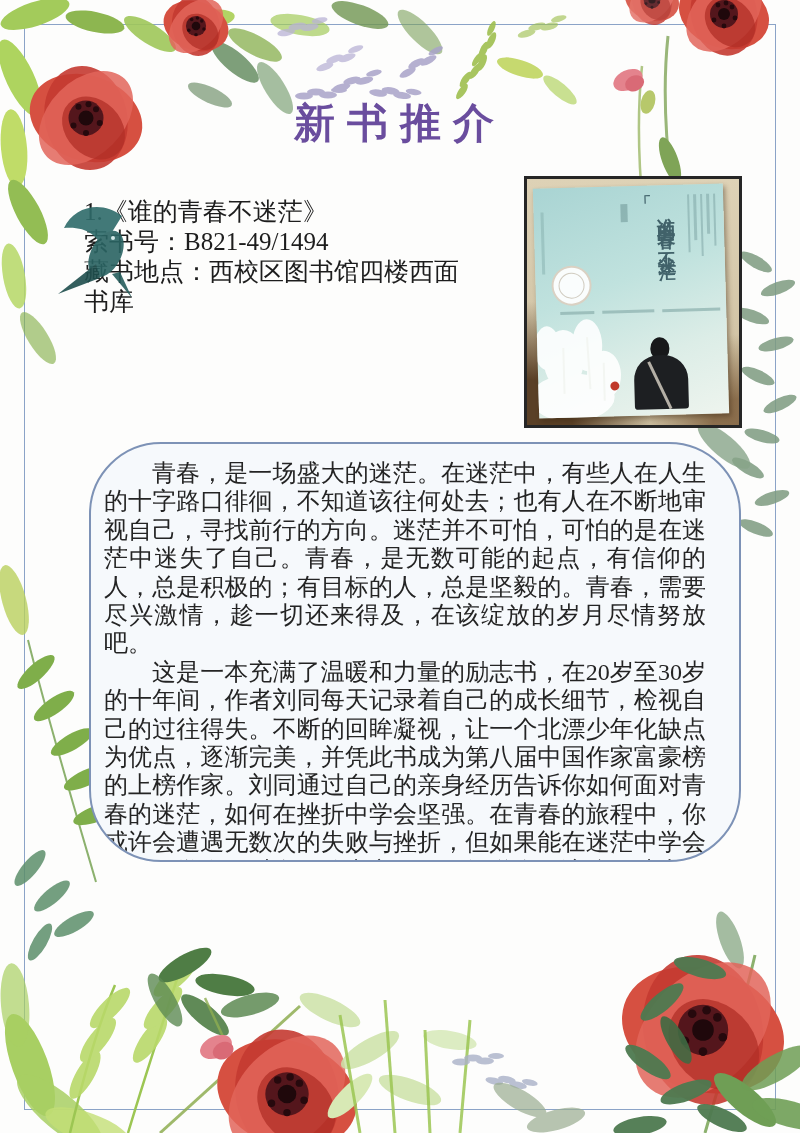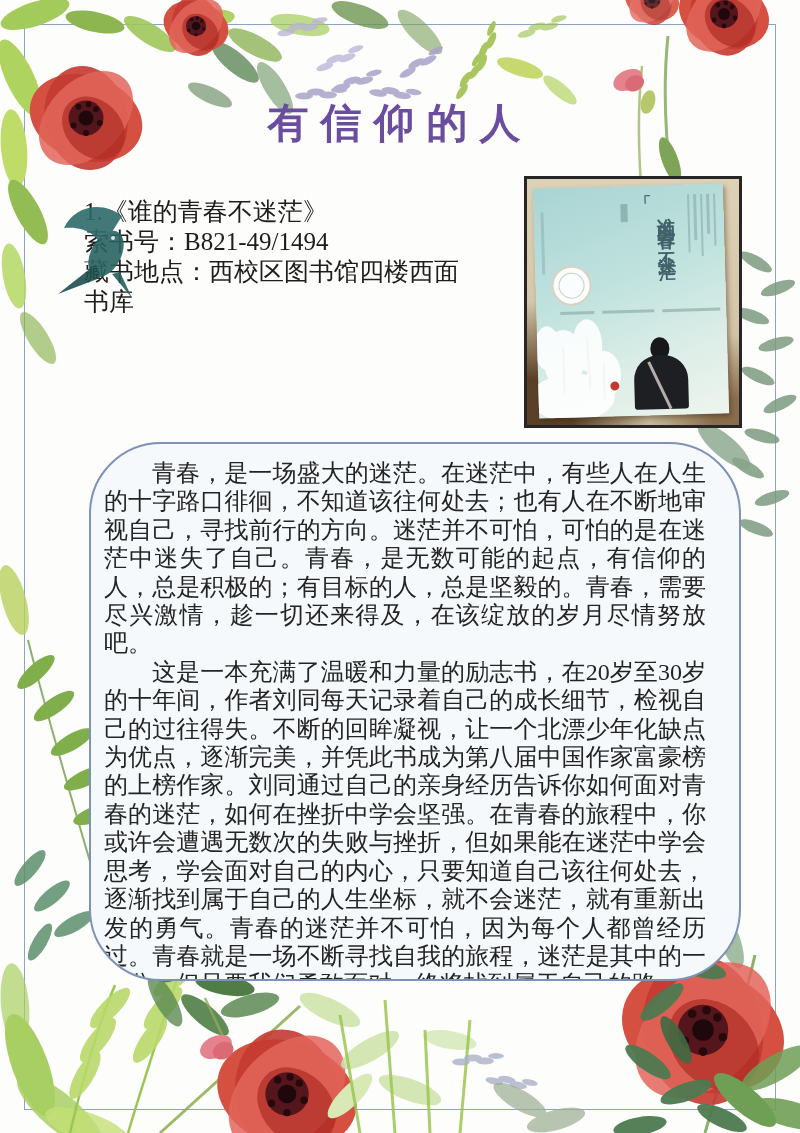--- a/index.html
+++ b/index.html
@@ -62,21 +62,21 @@
   .cover-midline{position:absolute;left:24px;top:124px;display:flex;gap:8px;z-index:1;}
   .cover-midline i{display:block;height:3px;background:#8fb3b0;opacity:.75;}
   .trees{position:absolute;left:0;bottom:0;z-index:1;}
   .person{position:absolute;left:94px;bottom:6px;width:58px;height:72px;z-index:3;}
   .person .head{position:absolute;left:19px;top:0;width:19px;height:22px;border-radius:50% 50% 45% 45%;background:#17181a;}
   .person .body{position:absolute;left:2px;top:18px;width:54px;height:54px;border-radius:45% 45% 6% 6%;background:#1d1f22;}
   .person .strap{position:absolute;left:26px;top:22px;width:3px;height:52px;background:#cfc9bd;transform:rotate(-24deg);opacity:.85;}
   .red-dot{position:absolute;left:72px;bottom:26px;width:9px;height:9px;border-radius:50%;background:#c0392b;z-index:3;}
   
   .desc-box{
-    position:absolute;left:89px;top:442px;width:652px;height:539px;z-index:3;
+    position:absolute;left:89px;top:442px;width:652px;height:420px;z-index:3;
     box-sizing:border-box;border:2px solid var(--box-border-blue,#7d92b6);
     border-radius:72px;background:var(--box-bg,#f6f9fc);
     padding:15px 33px 10px 13px;overflow:hidden;
   }
   .desc-box p{
     margin:0;font-size:24px;line-height:28.4px;color:#242424;
     text-align:justify;text-indent:2em;
   }
 </style>
 </head>
@@ -260,21 +260,21 @@
       </g>
       <use href="#leaf" fill="#3f6a42" opacity=".9" transform="translate(676 1040) rotate(60) scale(.9)"></use>
       <g fill="#6f9e55">
         <use href="#leaf" transform="translate(745 1100) rotate(40) scale(1.3)"></use>
         <use href="#leaf" opacity=".85" transform="translate(776 1068) rotate(-30) scale(1.3)"></use>
         <use href="#leaf" opacity=".9" transform="translate(790 1114) rotate(15) scale(1.3)"></use>
       </g>
     </g>
   </svg>
 
-  <h1 class="page-title">有信仰的人</h1>
+  <h1 class="page-title">新书推介</h1>
 
   <div class="book-info">
     <div>1.《谁的青春不迷茫》</div>
     <div>索书号：B821-49/1494</div>
     <div>藏书地点：西校区图书馆四楼西面书库</div>
   </div>
 
   <svg class="bird" viewBox="0 0 92 102">
     <path d="M72,18 C52,2 24,8 14,30 C36,28 48,38 52,50 Z" fill="#2e6b6a"></path>
     <ellipse cx="56" cy="56" rx="15" ry="25" fill="#2a6463" transform="rotate(28 56 56)"></ellipse>

